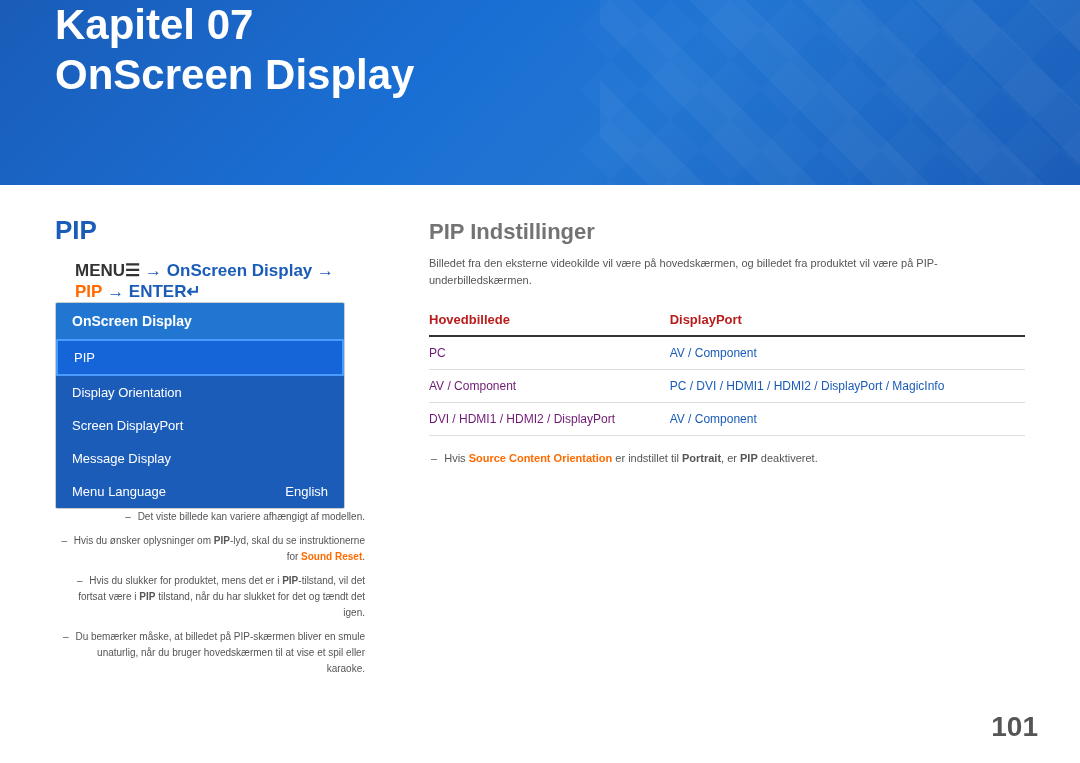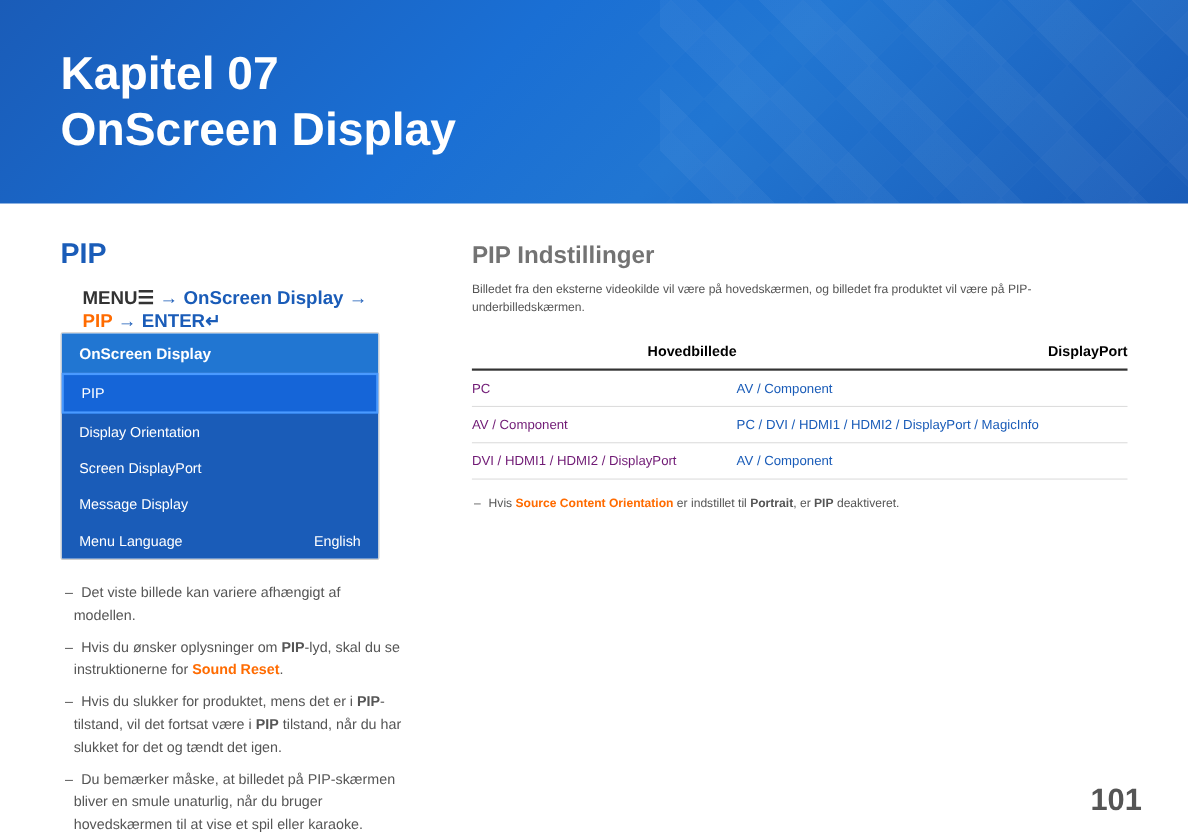--- a/index.html
+++ b/index.html
@@ -13,21 +13,21 @@
     }
 
     
     .header-banner {
       width: 100%;
       height: 185px;
       background: linear-gradient(135deg, #1a5cb8 0%, #1a6fd4 40%, #2176d2 60%, #1a5cb8 100%);
       position: relative;
       overflow: hidden;
       display: flex;
-      align-items: center;
+      align-items: flex-start;
       padding-left: 55px;
     }
 
     .header-banner::before {
       content: '';
       position: absolute;
       top: -30px;
       right: -20px;
       width: 500px;
       height: 280px;
@@ -134,24 +134,24 @@
       border: 2px solid #4a9aff;
       margin: 0;
     }
 
     .osd-menu-item .item-value {
       color: #fff;
     }
 
     
     .notes-section {
-      margin-top: 20px;
-      font-size: 13px;
+      font-size: 10px;
       color: #555;
       line-height: 1.6;
+      text-align: right;
     }
 
     .notes-section .note-item {
       margin-bottom: 8px;
       padding-left: 12px;
       text-indent: -8px;
     }
 
     .notes-section .note-item::before {
       content: '–';
@@ -190,23 +190,23 @@
       margin-bottom: 16px;
     }
 
     .pip-table thead tr {
       border-bottom: 2px solid #333;
     }
 
     .pip-table thead th {
       font-size: 13px;
       font-weight: 700;
-      color: #000000;
+      color: #b91c1c;
       padding: 6px 0 8px 0;
-      text-align: right;
+      text-align: left;
     }
 
     .pip-table tbody tr {
       border-bottom: 1px solid #ddd;
     }
 
     .pip-table tbody td {
       padding: 9px 0;
       font-size: 12px;
     }

